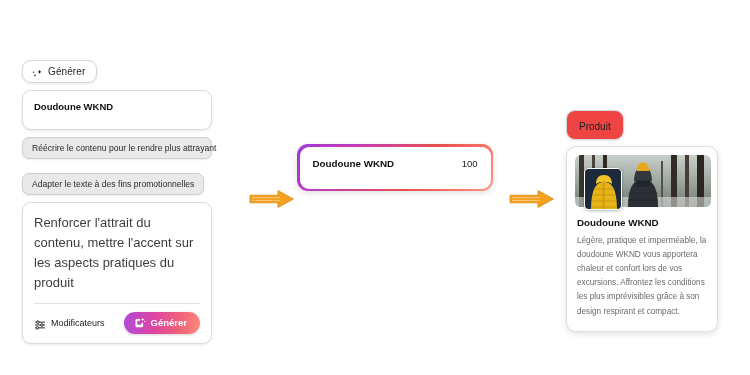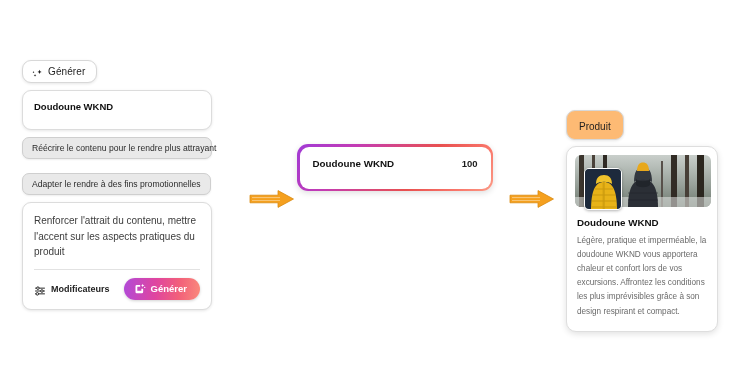--- a/index.html
+++ b/index.html
@@ -92,21 +92,21 @@
 
   .prompt-card {
     margin-top: 7px;
     background: #ffffff;
     border: 1px solid #dcdcdc;
     border-radius: 9px;
     box-shadow: 0 1px 3px rgba(0,0,0,0.10);
     padding: 10px 11px 9px 11px;
   }
   .prompt-text {
-    font-size: 10px;
+    font-size: 13px;
     line-height: 1.55;
     color: #3d3d3d;
   }
   .prompt-divider {
     height: 1px;
     background: #e2e2e2;
     margin: 9px 0 8px 0;
   }
   .prompt-footer {
     display: flex;
@@ -114,21 +114,20 @@
     justify-content: space-between;
   }
   .modificateurs {
     display: inline-flex;
     align-items: center;
     gap: 5px;
   }
   .modificateurs-label {
     font-size: 9px;
     color: #232323;
-    font-weight: bold;
   }
   .sliders-icon { width: 12px; height: 12px; flex: 0 0 12px; }
 
   .generer-btn {
     display: inline-flex;
     align-items: center;
     gap: 5px;
     padding: 5px 13px 5px 10px;
     border-radius: 999px;
     border: none;
@@ -175,38 +174,37 @@
     margin-bottom: 7px;
   }
   .mid-title {
     font-size: 9.8px;
     font-weight: bold;
     color: #101010;
   }
   .mid-count {
     font-size: 9.5px;
     color: #1d1d1d;
-    font-weight: bold;
   }
   .mid-body {
     font-size: 9px;
     line-height: 1.62;
     color: #2e2e2e;
   }
 
   
   .right-panel {
     position: absolute;
     left: 566px;
     top: 110px;
     width: 160px;
   }
   .produit-pill {
     display: inline-block;
-    background: #fdba74;
+    background: #ef4444;
     border: 1px solid #d8d8d8;
     border-radius: 9px;
     padding: 5px 12px;
     box-shadow: 0 1px 3px rgba(0,0,0,0.10);
     margin-bottom: 6px;
   }
   .produit-pill-label {
     font-size: 10px;
     color: #1f1f1f;
   }
@@ -276,21 +274,21 @@
       </span>
       <span class="generer-pill-label">Générer</span>
     </div>
 
     <div class="card-white">
       <div class="src-title">Doudoune WKND</div>
     </div>
 
     <div class="suggestions">
       <div class="suggestion-chip w-full">Réécrire le contenu pour le rendre plus attrayant</div>
-      <div class="suggestion-chip">Adapter le rendre à des fins promotionnelles</div>
+      <div class="suggestion-chip">Adapter le texte à des fins promotionnelles</div>
     </div>
 
     <div class="prompt-card">
       <div class="prompt-text">Renforcer l'attrait du contenu, mettre l'accent sur les aspects pratiques du produit</div>
       <div class="prompt-divider"></div>
       <div class="prompt-footer">
         <div class="modificateurs">
           <span class="sliders-icon">
             <svg viewBox="0 0 16 16" width="12" height="12">
               <line x1="1.5" y1="4.2" x2="14.5" y2="4.2" stroke="#232323" stroke-width="1.3"></line>

